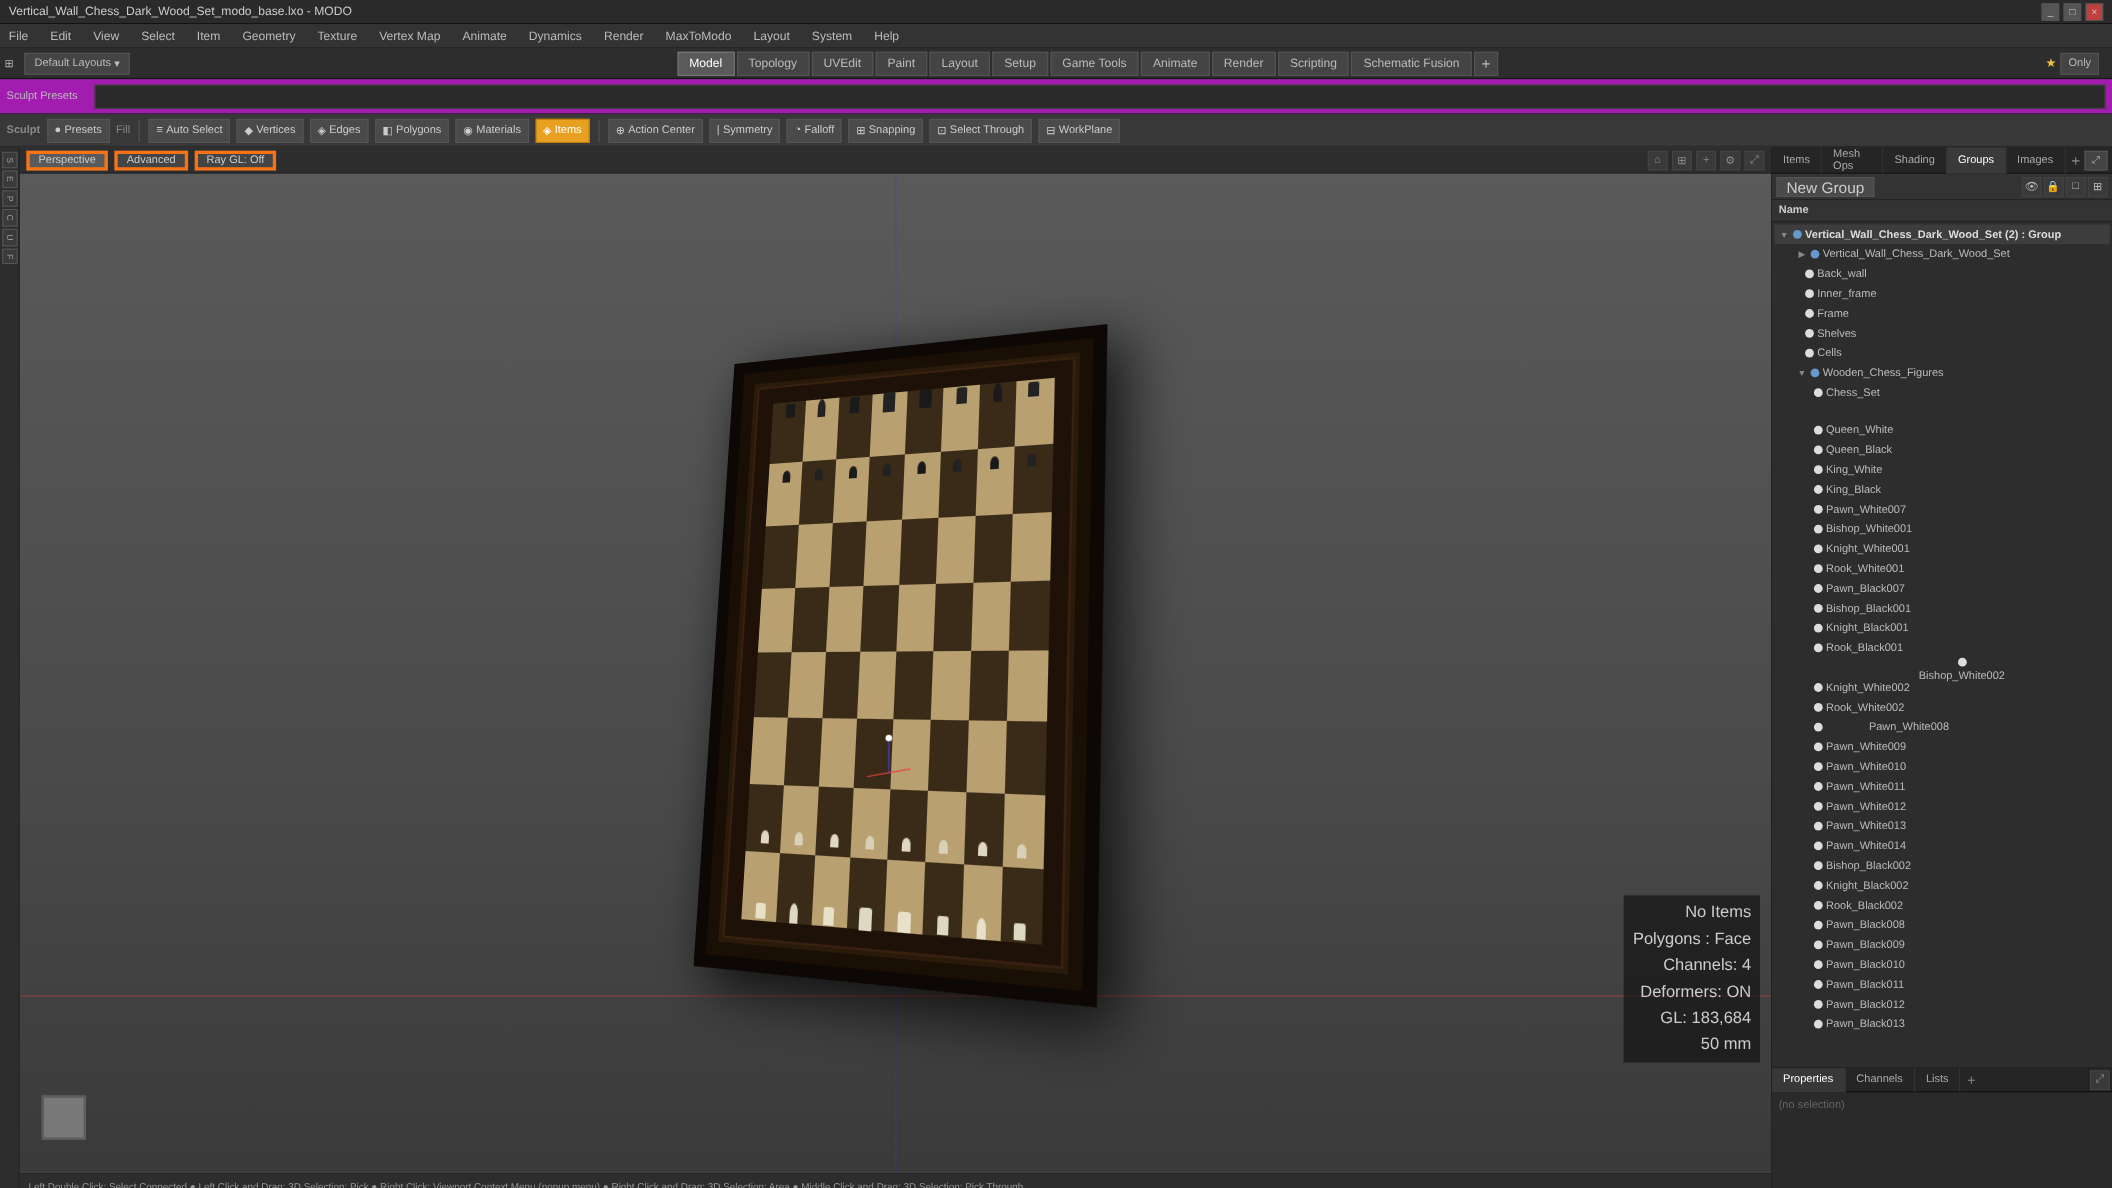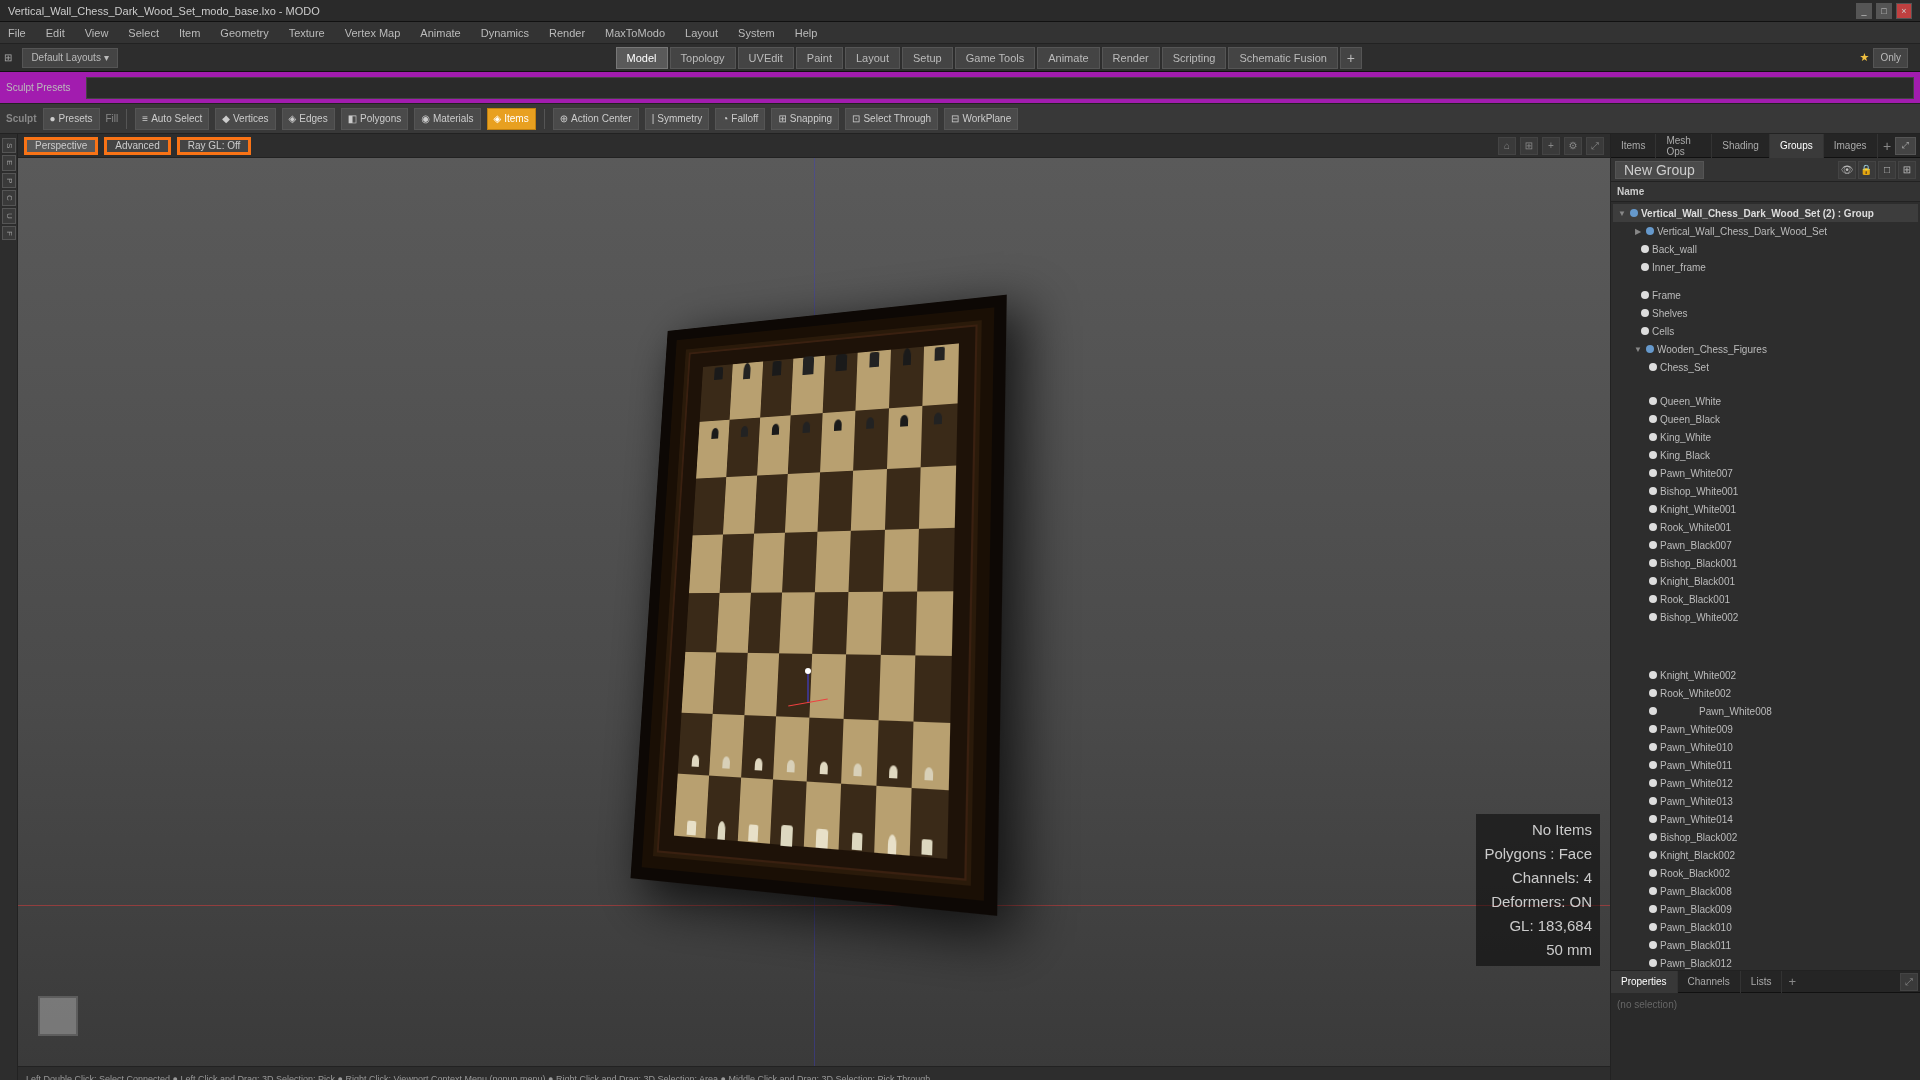--- a/index.html
+++ b/index.html
@@ -777,21 +777,21 @@
         <span>Vertical_Wall_Chess_Dark_Wood_Set</span>
       </div>
       <div class="tree-item" style="padding-left:28px;">
         <span class="tree-dot light"></span>
         <span>Back_wall</span>
       </div>
       <div class="tree-item" style="padding-left:28px;">
         <span class="tree-dot light"></span>
         <span>Inner_frame</span>
       </div>
-      <div class="tree-item" style="padding-left:28px;margin-top:10px;">
+      <div class="tree-item" style="padding-left:28px;">
         <span class="tree-dot light"></span>
         <span>Frame</span>
       </div>
       <div class="tree-item" style="padding-left:28px;">
         <span class="tree-dot light"></span>
         <span>Shelves</span>
       </div>
       <div class="tree-item" style="padding-left:28px;">
         <span class="tree-dot light"></span>
         <span>Cells</span>
@@ -846,25 +846,25 @@
         <span>Bishop_Black001</span>
       </div>
       <div class="tree-item" style="padding-left:36px;">
         <span class="tree-dot light"></span>
         <span>Knight_Black001</span>
       </div>
       <div class="tree-item" style="padding-left:36px;">
         <span class="tree-dot light"></span>
         <span>Rook_Black001</span>
       </div>
-      <div class="tree-item" style="padding-left:36px;">
+      <div class="tree-item" style="padding-left:36px;flex-direction:column;">
         <span class="tree-dot light"></span>
         <span>Bishop_White002</span>
       </div>
-      <div class="tree-item" style="padding-left:36px;margin-top:40px;">
+      <div class="tree-item" style="padding-left:36px;">
         <span class="tree-dot light"></span>
         <span>Knight_White002</span>
       </div>
       <div class="tree-item" style="padding-left:36px;">
         <span class="tree-dot light"></span>
         <span>Rook_White002</span>
       </div>
       <div class="tree-item" style="padding-left:36px;gap:42px;">
         <span class="tree-dot light"></span>
         <span>Pawn_White008</span>

